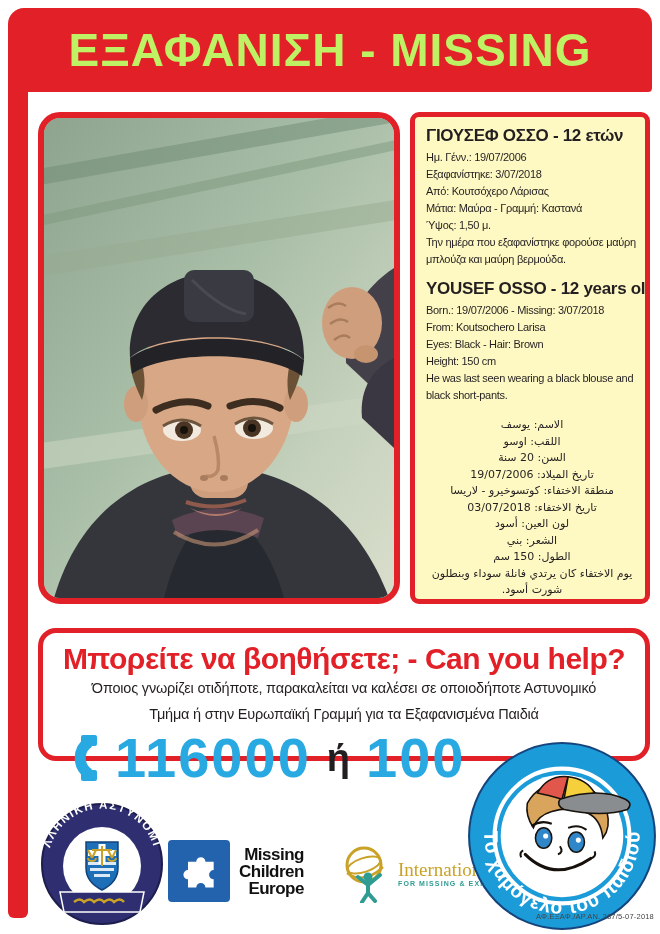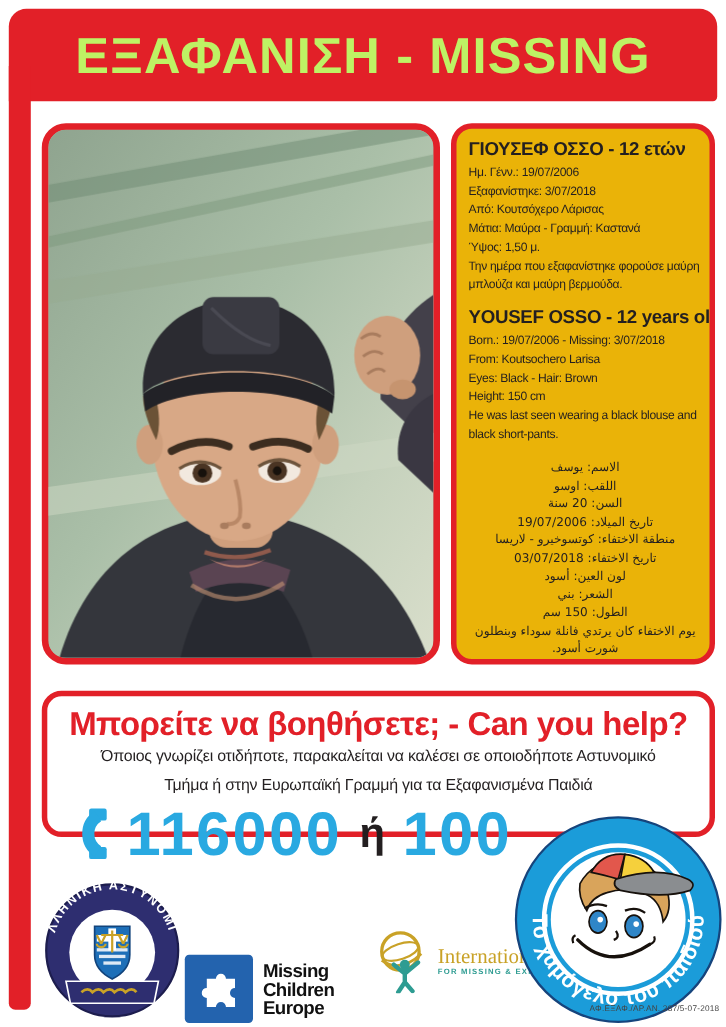--- a/index.html
+++ b/index.html
@@ -19,42 +19,42 @@
   .left-stripe{position:absolute;left:8px;top:60px;width:20px;height:858px;
     background:var(--red);border-radius:0 0 6px 6px;}
 
   
   .photo-panel{position:absolute;left:38px;top:112px;width:362px;height:492px;
     border:6px solid var(--red);border-radius:22px;overflow:hidden;background:#a9bca6;}
   .photo-panel svg{display:block;width:100%;height:100%;}
 
   
   .info-panel{position:absolute;left:410px;top:112px;width:240px;height:492px;
-    border:5px solid var(--red);border-radius:19px;background:#eab308;
+    border:5px solid var(--red);border-radius:9px;background:#fef9c3;
     padding:9px 7px 4px 11px;overflow:hidden;}
   .info-heading{font-size:17px;font-weight:bold;letter-spacing:-0.3px;margin-bottom:3px;white-space:nowrap;}
   .info-line{font-size:11px;line-height:17px;letter-spacing:-0.3px;}
   .block-gap{height:11px;}
   .arabic-block{direction:rtl;text-align:center;font-family:"DejaVu Sans",sans-serif;margin-top:2px;}
   .arabic-line{font-size:11px;line-height:16.5px;}
 
   
   .help-panel{position:absolute;left:38px;top:628px;width:612px;height:133px;
     border:5px solid var(--red);border-radius:18px;background:#fff;text-align:center;z-index:1;}
   .help-title{color:var(--red);font-size:30px;font-weight:bold;margin-top:9px;letter-spacing:-0.5px;white-space:nowrap;}
   .help-line{font-size:14.5px;line-height:25px;letter-spacing:-0.2px;white-space:nowrap;}
   .help-line2{font-size:14.5px;line-height:27px;letter-spacing:-0.2px;white-space:nowrap;}
   .phone-row{display:flex;align-items:center;justify-content:flex-start;
     padding-left:22px;margin-top:2px;gap:14px;}
   .phone-number{color:var(--blue);font-size:56px;font-weight:bold;letter-spacing:2px;line-height:56px;}
   .phone-or{color:var(--ink);font-size:38px;font-weight:bold;padding:0 2px;}
 
   
   .police-logo{position:absolute;left:40px;top:800px;width:124px;height:128px;}
-  .mce-logo{position:absolute;left:168px;top:868px;display:flex;align-items:center;gap:9px;}
+  .mce-logo{position:absolute;left:168px;top:840px;display:flex;align-items:center;gap:9px;text-align:right;}
   .mce-square{width:62px;height:62px;background:var(--mce-blue);border-radius:4px;
     display:flex;align-items:center;justify-content:center;}
   .mce-text{font-size:17px;font-weight:bold;line-height:17px;color:#111;letter-spacing:-0.5px;}
   .icmec-logo{position:absolute;left:338px;top:843px;display:flex;align-items:center;gap:6px;}
   .icmec-text .t1{font-family:"Liberation Serif","DejaVu Serif",serif;color:var(--gold);font-size:19px;line-height:21px;}
   .icmec-text .t2{color:var(--teal);font-size:7px;font-weight:bold;letter-spacing:1.1px;}
   .smile-logo{position:absolute;left:466px;top:740px;width:192px;height:192px;z-index:3;}
   .footer-ref{position:absolute;right:6px;top:912px;font-size:7.5px;color:#444;letter-spacing:0.2px;z-index:4;}
 </style>
 </head>

